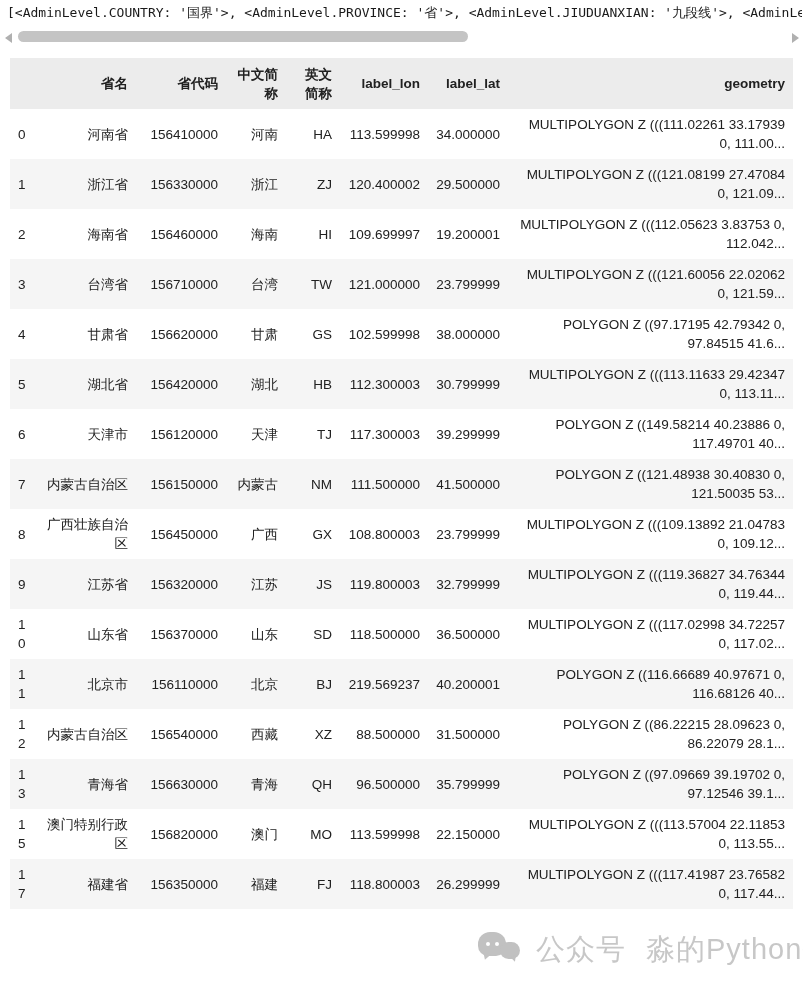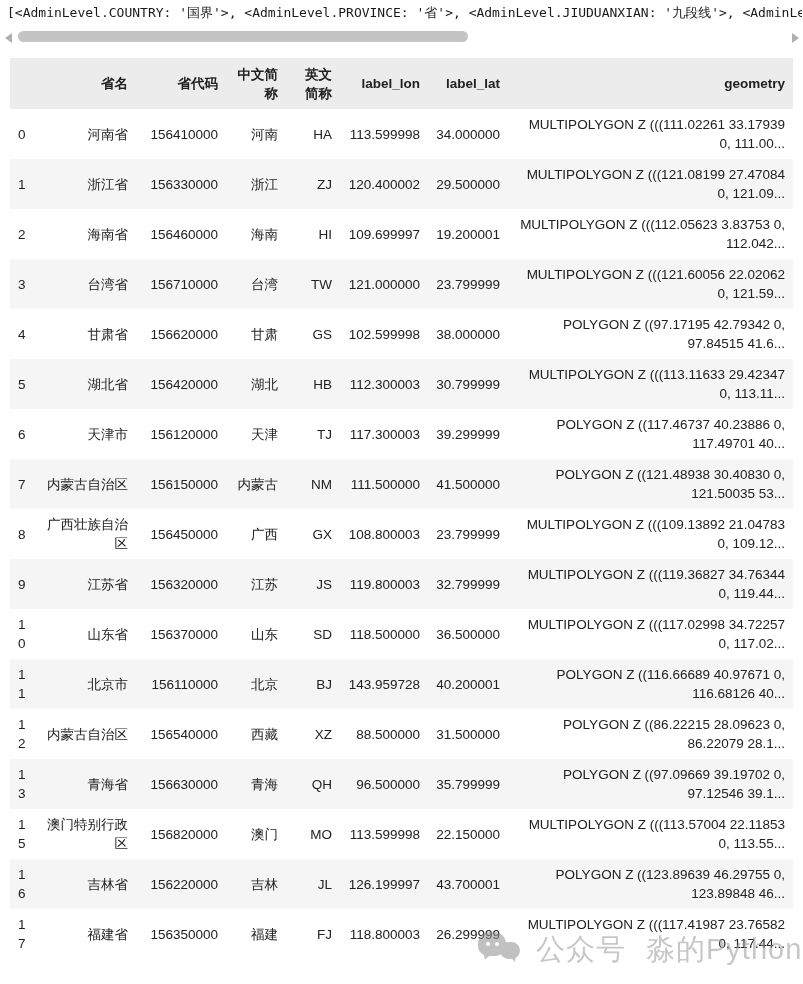--- a/index.html
+++ b/index.html
@@ -178,21 +178,21 @@
         <td>MULTIPOLYGON Z (((113.11633 29.42347 0, 113.11...</td>
       </tr>
       <tr>
         <td class="idx">6</td>
         <td>天津市</td>
         <td>156120000</td>
         <td>天津</td>
         <td>TJ</td>
         <td>117.300003</td>
         <td>39.299999</td>
-        <td>POLYGON Z ((117.46737 40.23886 0, 117.49701 40...</td>
+        <td>POLYGON Z ((149.58214 40.23886 0, 117.49701 40...</td>
       </tr>
       <tr>
         <td class="idx">7</td>
         <td>内蒙古自治区</td>
         <td>156150000</td>
         <td>内蒙古</td>
         <td>NM</td>
         <td>111.500000</td>
         <td>41.500000</td>
         <td>POLYGON Z ((121.48938 30.40830 0, 121.50035 53...</td>
@@ -226,21 +226,21 @@
         <td>118.500000</td>
         <td>36.500000</td>
         <td>MULTIPOLYGON Z (((117.02998 34.72257 0, 117.02...</td>
       </tr>
       <tr>
         <td class="idx">11</td>
         <td>北京市</td>
         <td>156110000</td>
         <td>北京</td>
         <td>BJ</td>
-        <td>143.959728</td>
+        <td>219.569237</td>
         <td>40.200001</td>
         <td>POLYGON Z ((116.66689 40.97671 0, 116.68126 40...</td>
       </tr>
       <tr>
         <td class="idx">12</td>
         <td>内蒙古自治区</td>
         <td>156540000</td>
         <td>西藏</td>
         <td>XZ</td>
         <td>88.500000</td>
@@ -259,30 +259,20 @@
       </tr>
       <tr>
         <td class="idx">15</td>
         <td>澳门特别行政区</td>
         <td>156820000</td>
         <td>澳门</td>
         <td>MO</td>
         <td>113.599998</td>
         <td>22.150000</td>
         <td>MULTIPOLYGON Z (((113.57004 22.11853 0, 113.55...</td>
-      </tr>
-      <tr>
-        <td class="idx">16</td>
-        <td>吉林省</td>
-        <td>156220000</td>
-        <td>吉林</td>
-        <td>JL</td>
-        <td>126.199997</td>
-        <td>43.700001</td>
-        <td>POLYGON Z ((123.89639 46.29755 0, 123.89848 46...</td>
       </tr>
       <tr>
         <td class="idx">17</td>
         <td>福建省</td>
         <td>156350000</td>
         <td>福建</td>
         <td>FJ</td>
         <td>118.800003</td>
         <td>26.299999</td>
         <td>MULTIPOLYGON Z (((117.41987 23.76582 0, 117.44...</td>

